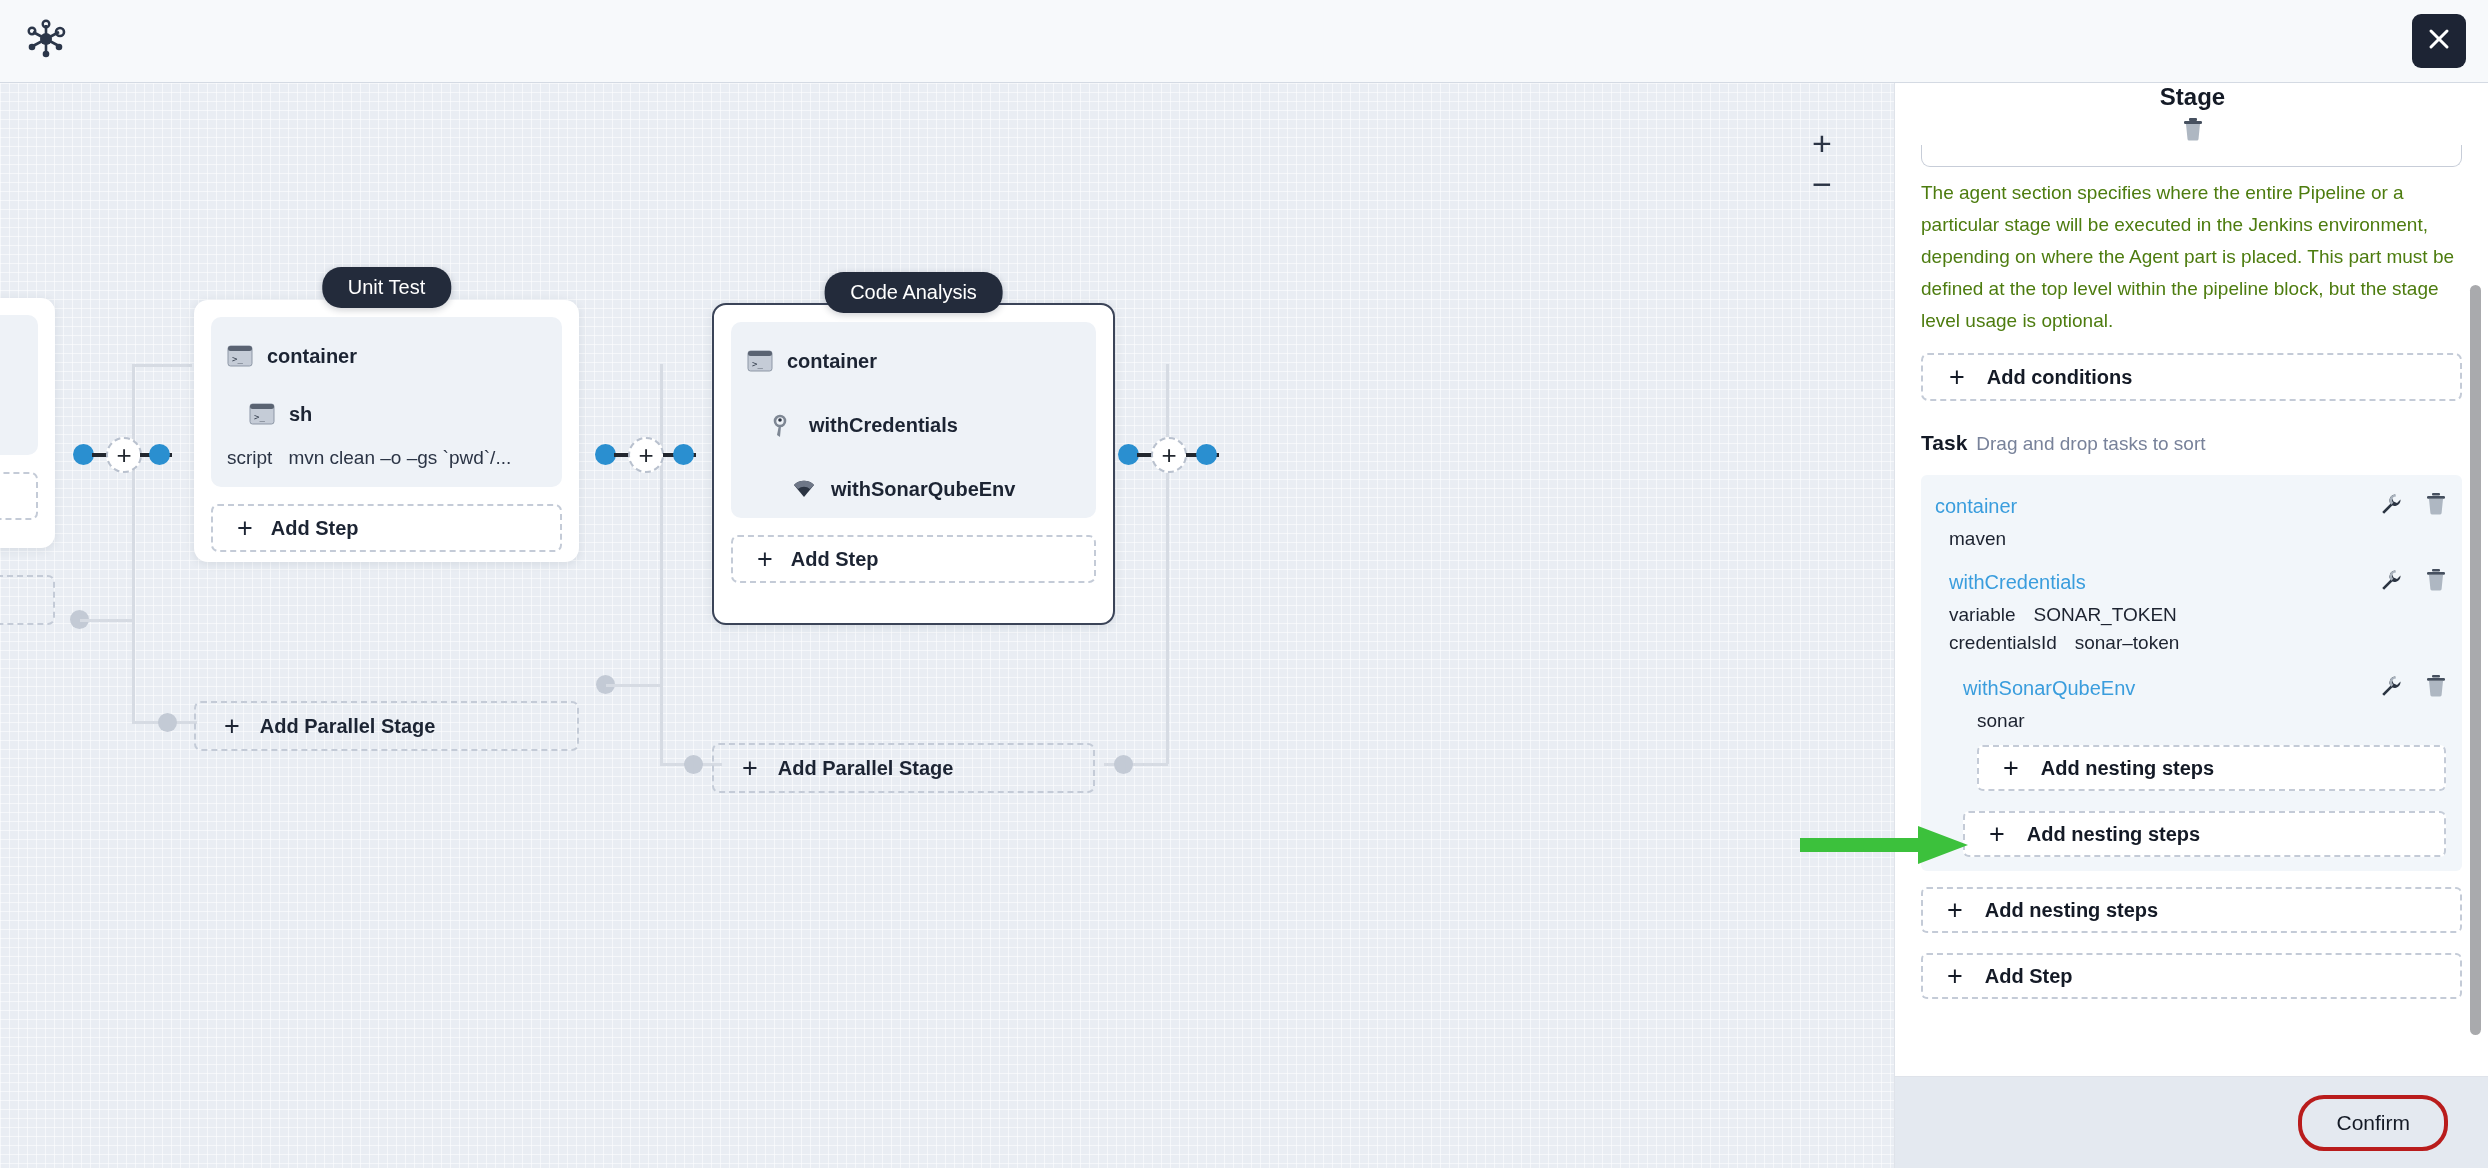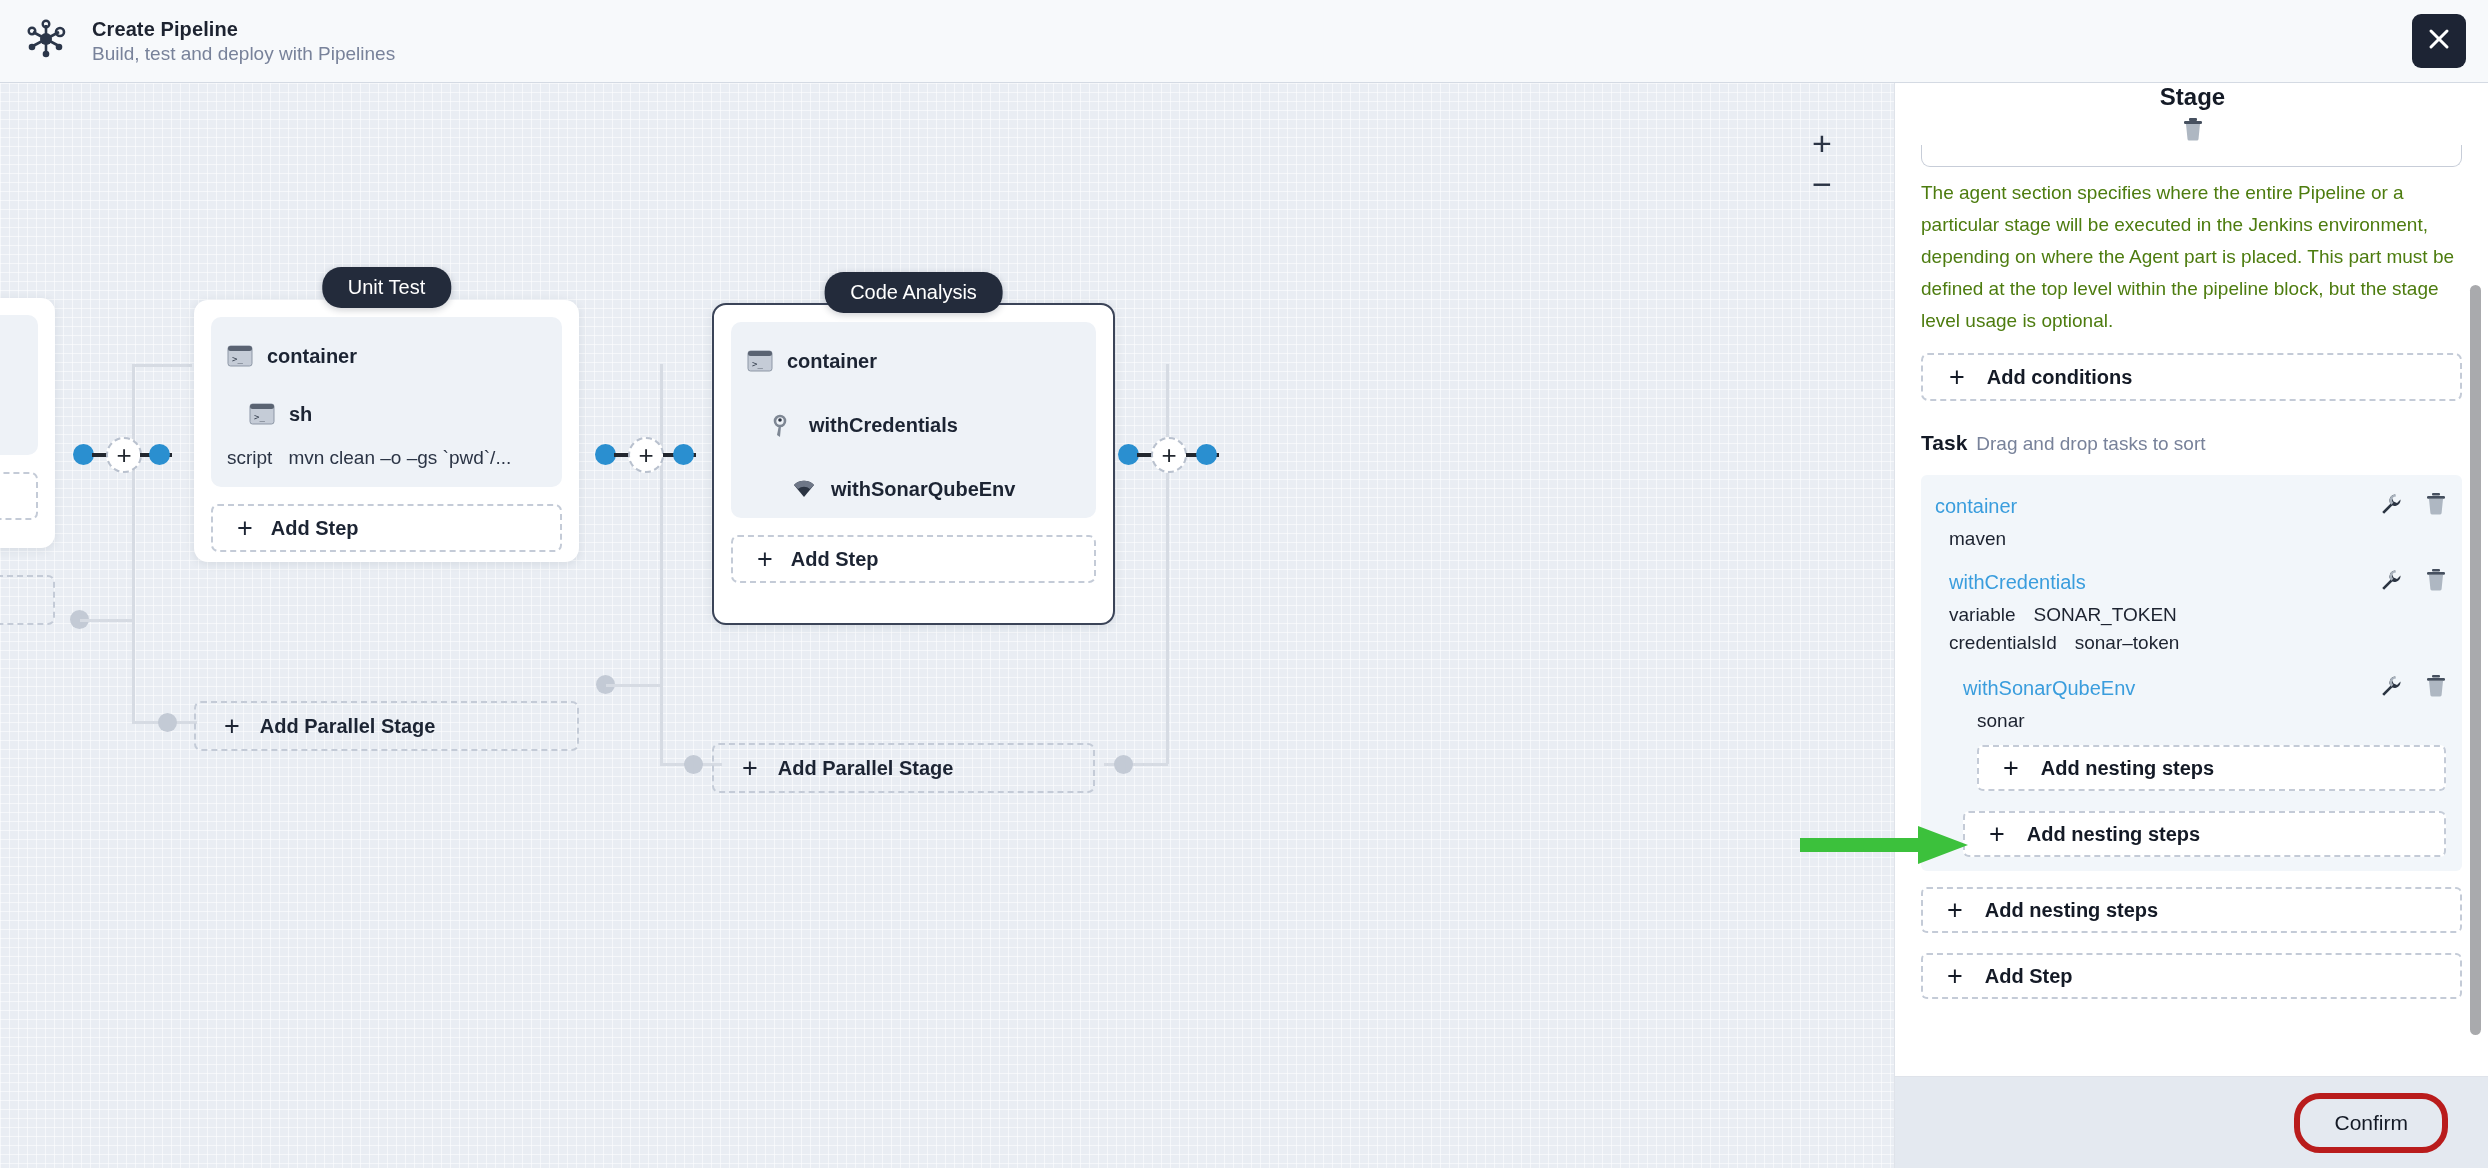--- a/index.html
+++ b/index.html
@@ -140,21 +140,21 @@
     font-size: 20px; font-weight: bold; color: #141a26; cursor: pointer;
   }
   .panel-scroll {
     position: absolute; right: 7px; width: 11px; border-radius: 6px; background: #a9aaad;
   }
   .panel-foot {
     height: 92px; background: #e4e9f0; border-top: 1px solid #dfe3ea;
     display: flex; align-items: center; justify-content: flex-end; padding-right: 40px;
   }
   .confirm-btn {
-    border: 6px solid #b91c1c; border-radius: 26px; background: transparent;
+    border: 4px solid #b91c1c; border-radius: 26px; background: transparent;
     padding: 12px 34px; font-size: 21px; color: #141a26; cursor: pointer;
     font-family: "Liberation Sans", sans-serif;
   }
 
   
   .green-arrow { position: absolute; pointer-events: none; z-index: 50; }
 </style>
 </head>
 <body>
 
@@ -173,24 +173,20 @@
         <circle cx="20" cy="20" r="6" fill="#2b3649"></circle>
         <circle cx="20" cy="5" r="3.3" fill="none" stroke="#2b3649" stroke-width="2.4"></circle>
         <circle cx="20" cy="35" r="3.3" fill="#2b3649"></circle>
         <circle cx="6" cy="12" r="3.3" fill="none" stroke="#2b3649" stroke-width="2.4"></circle>
         <circle cx="34" cy="13" r="4" fill="none" stroke="#2b3649" stroke-width="2.6"></circle>
         <circle cx="6" cy="28" r="3.3" fill="#2b3649"></circle>
         <circle cx="33" cy="28" r="3.3" fill="#2b3649"></circle>
       </svg>
     </span>
   </div>
-  <div class="hdr-text">
-    <div class="hdr-title">Create Pipeline</div>
-    <div class="hdr-sub">Build, test and deploy with Pipelines</div>
-  </div>
   <div class="close-btn">
     <span>
       <svg width="26" height="26" viewBox="0 0 26 26">
         <line x1="5" y1="5" x2="21" y2="21" stroke="#ffffff" stroke-width="3" stroke-linecap="round"></line>
         <line x1="21" y1="5" x2="5" y2="21" stroke="#ffffff" stroke-width="3" stroke-linecap="round"></line>
       </svg>
     </span>
   </div>
 </div>
 

